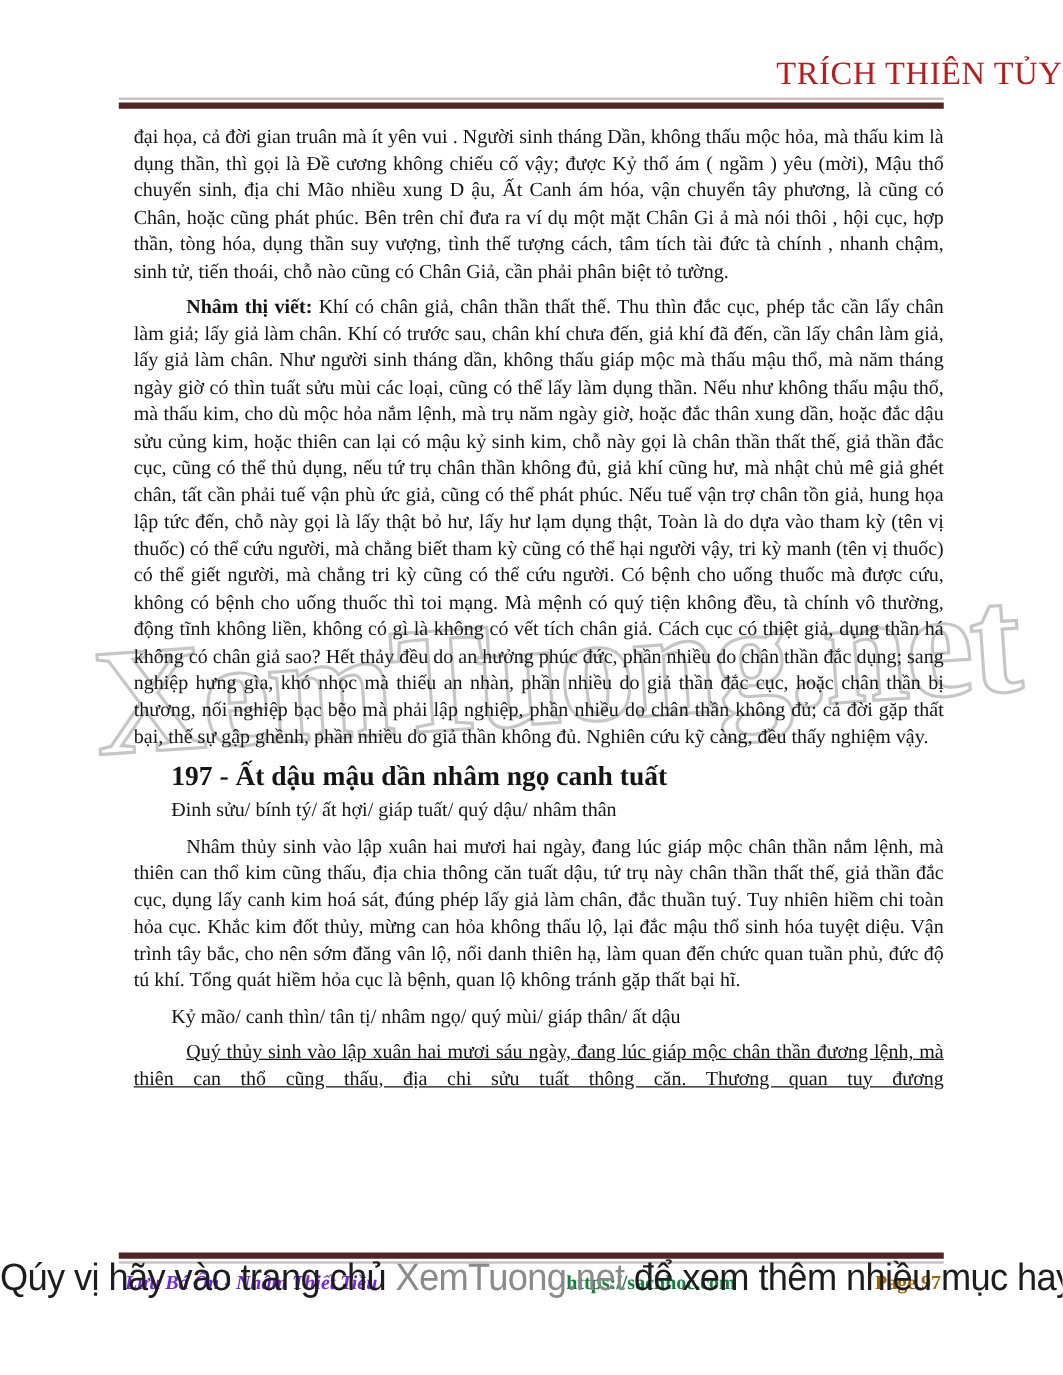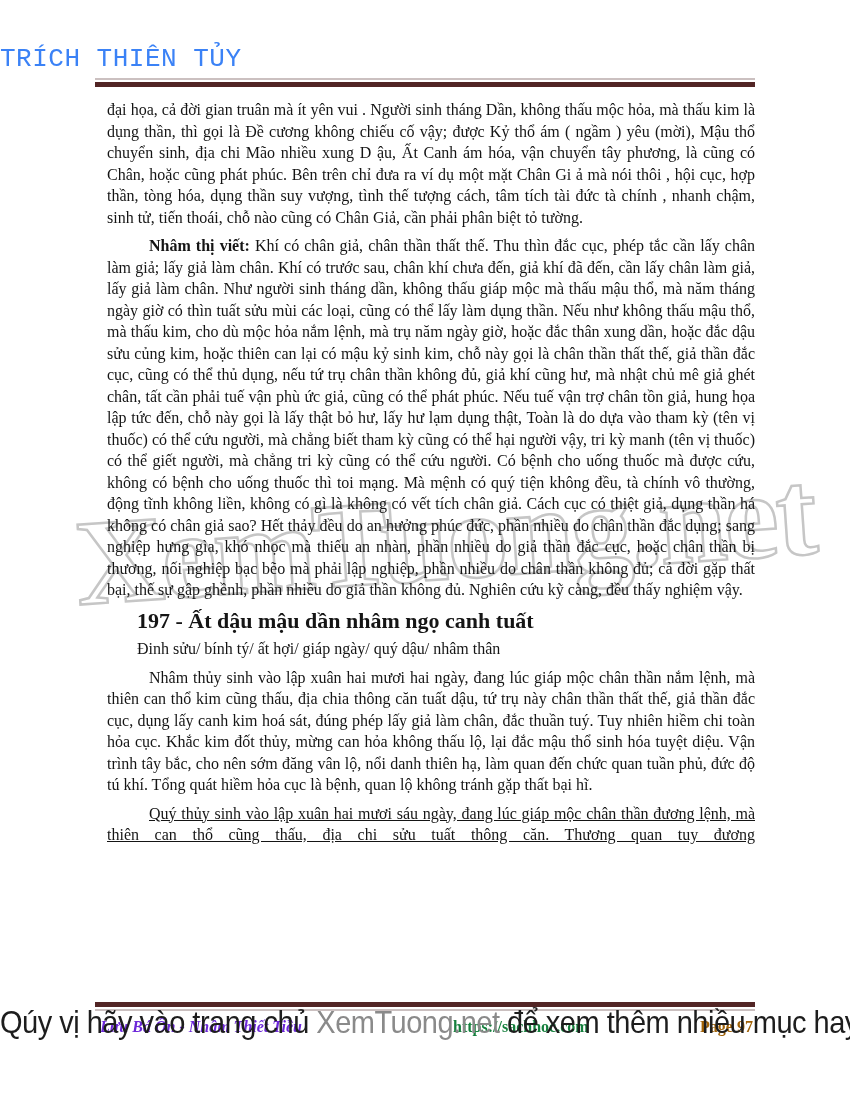--- a/index.html
+++ b/index.html
@@ -29,25 +29,24 @@
     transform:rotate(-4deg);
     transform-origin:center;
     user-select:none;
     white-space:nowrap;
   }
 
   
   .header{position:absolute;left:0;top:0;width:100%;z-index:2;}
   .doc-title{
     margin-top:44px;
-    text-align:left;
+    text-align:right;
     font-size:26px;
     letter-spacing:0.5px;
-    color:#3b82f6;
-    font-family:Liberation Mono, monospace;
+    color:#b91c1c;
   }
   .rule{position:absolute;left:95px;right:95px;}
   .rule-top{top:78px;}
   .rule-bottom{top:1002px;z-index:1;}
   .rule .light{height:2px;background:#cbc0c0;}
   .rule .gap{height:2px;background:transparent;}
   .rule .dark{height:5px;background:#522525;}
 
   
   .content{
@@ -108,23 +107,24 @@
     <div class="gap"></div>
     <div class="dark"></div>
   </div>
 
   <div class="content">
     <p>đại họa, cả đời gian truân mà ít yên vui . Người sinh tháng Dần, không thấu mộc hỏa, mà thấu kim là dụng thần, thì gọi là Đề cương không chiếu cố vậy; được Kỷ thổ ám ( ngầm ) yêu (mời), Mậu thổ chuyển sinh, địa chi Mão nhiều xung D ậu, Ất Canh ám hóa, vận chuyển tây phương, là cũng có Chân, hoặc cũng phát phúc. Bên trên chỉ đưa ra ví dụ một mặt Chân Gi ả mà nói thôi , hội cục, hợp thần, tòng hóa, dụng thần suy vượng, tình thế tượng cách, tâm tích tài đức tà chính , nhanh chậm, sinh tử, tiến thoái, chỗ nào cũng có Chân Giả, cần phải phân biệt tỏ tường.</p>
 
     <p class="para-indent"><b>Nhâm thị viết:</b><span> Khí có chân giả, chân thần thất thế. Thu thìn đắc cục, phép tắc cần lấy chân làm giả; lấy giả làm chân. Khí có trước sau, chân khí chưa đến, giả khí đã đến, cần lấy chân làm giả, lấy giả làm chân. Như người sinh tháng dần, không thấu giáp mộc mà thấu mậu thổ, mà năm tháng ngày giờ có thìn tuất sửu mùi các loại, cũng có thể lấy làm dụng thần. Nếu như không thấu mậu thổ, mà thấu kim, cho dù mộc hỏa nắm lệnh, mà trụ năm ngày giờ, hoặc đắc thân xung dần, hoặc đắc dậu sửu củng kim, hoặc thiên can lại có mậu kỷ sinh kim, chỗ này gọi là chân thần thất thế, giả thần đắc cục, cũng có thể thủ dụng, nếu tứ trụ chân thần không đủ, giả khí cũng hư, mà nhật chủ mê giả ghét chân, tất cần phải tuế vận phù ức giả, cũng có thể phát phúc. Nếu tuế vận trợ chân tồn giả, hung họa lập tức đến, chỗ này gọi là lấy thật bỏ hư, lấy hư lạm dụng thật, Toàn là do dựa vào tham kỳ (tên vị thuốc) có thể cứu người, mà chẳng biết tham kỳ cũng có thể hại người vậy, tri kỳ manh (tên vị thuốc) có thể giết người, mà chẳng tri kỳ cũng có thể cứu người. Có bệnh cho uống thuốc mà được cứu, không có bệnh cho uống thuốc thì toi mạng. Mà mệnh có quý tiện không đều, tà chính vô thường, động tĩnh không liền, không có gì là không có vết tích chân giả. Cách cục có thiệt giả, dụng thần há không có chân giả sao? Hết thảy đều do an hưởng phúc đức, phần nhiều do chân thần đắc dụng; sang nghiệp hưng gìa, khó nhọc mà thiếu an nhàn, phần nhiều do giả thần đắc cục, hoặc chân thần bị thương, nối nghiệp bạc bẽo mà phải lập nghiệp, phần nhiều do chân thần không đủ; cả đời gặp thất bại, thế sự gập ghềnh, phần nhiều do giả thần không đủ. Nghiên cứu kỹ càng, đều thấy nghiệm vậy.</span></p>
 
     <h2 class="section-heading">197 - Ất dậu mậu dần nhâm ngọ canh tuất</h2>
-    <p class="pillars">Đinh sửu/ bính tý/ ất hợi/ giáp ngày/ quý dậu/ nhâm thân</p>
+    <p class="pillars">Đinh sửu/ bính tý/ ất hợi/ giáp tuất/ quý dậu/ nhâm thân</p>
     <p class="para-indent">Nhâm thủy sinh vào lập xuân hai mươi hai ngày, đang lúc giáp mộc chân thần nắm lệnh, mà thiên can thổ kim cũng thấu, địa chia thông căn tuất dậu, tứ trụ này chân thần thất thế, giả thần đắc cục, dụng lấy canh kim hoá sát, đúng phép lấy giả làm chân, đắc thuần tuý. Tuy nhiên hiềm chi toàn hỏa cục. Khắc kim đốt thủy, mừng can hỏa không thấu lộ, lại đắc mậu thổ sinh hóa tuyệt diệu. Vận trình tây bắc, cho nên sớm đăng vân lộ, nổi danh thiên hạ, làm quan đến chức quan tuần phủ, đức độ tú khí. Tổng quát hiềm hỏa cục là bệnh, quan lộ không tránh gặp thất bại hĩ.</p>
 
+    <p class="pillars">Kỷ mão/ canh thìn/ tân tị/ nhâm ngọ/ quý mùi/ giáp thân/ ất dậu</p>
     <p class="para-indent justify-last">Quý thủy sinh vào lập xuân hai mươi sáu ngày, đang lúc giáp mộc chân thần đương lệnh, mà thiên can thổ cũng thấu, địa chi sửu tuất thông căn. Thương quan tuy đương</p>
   </div>
 
   <div class="rule rule-bottom">
     <div class="dark"></div>
     <div class="gap"></div>
     <div class="light"></div>
   </div>
 
   <div class="footer-under">

